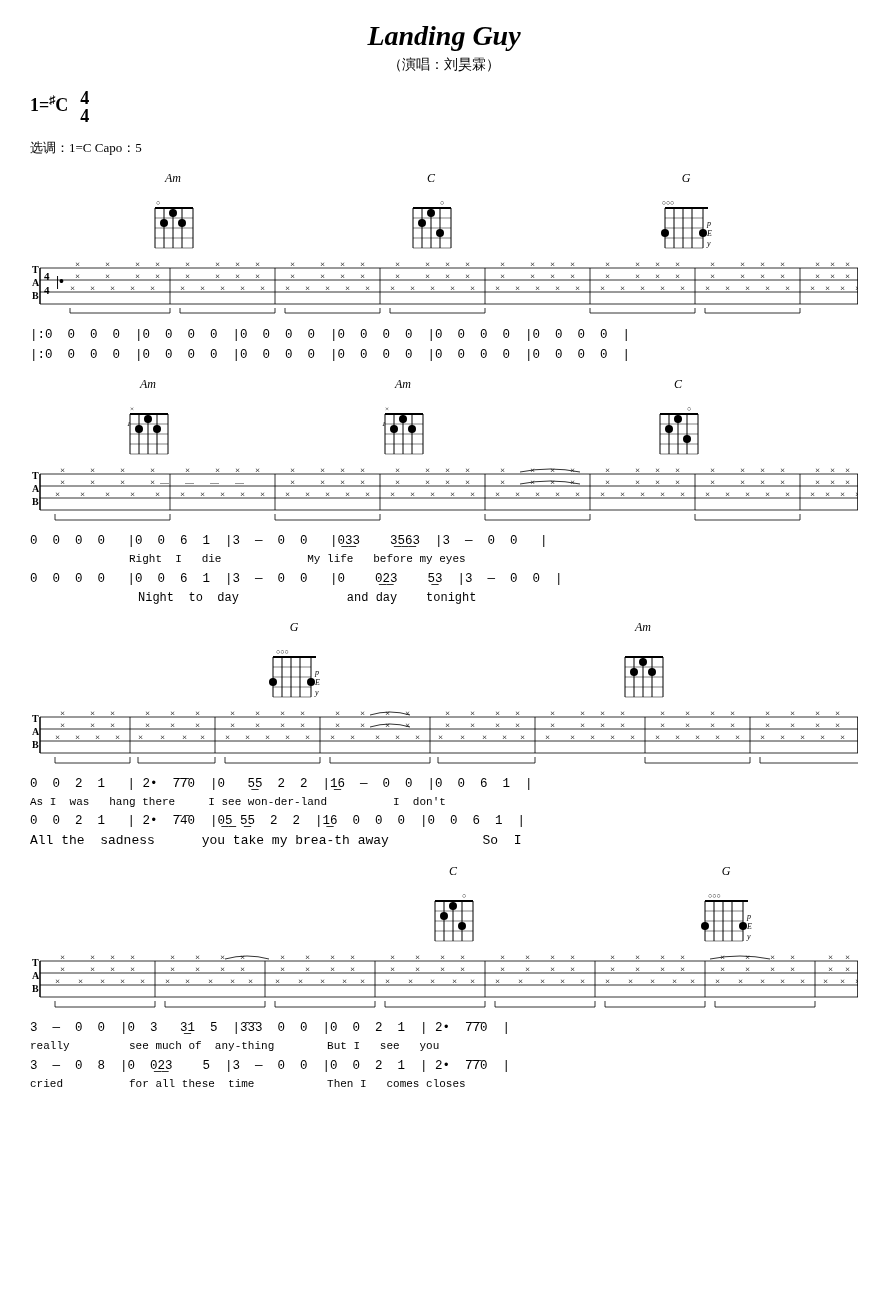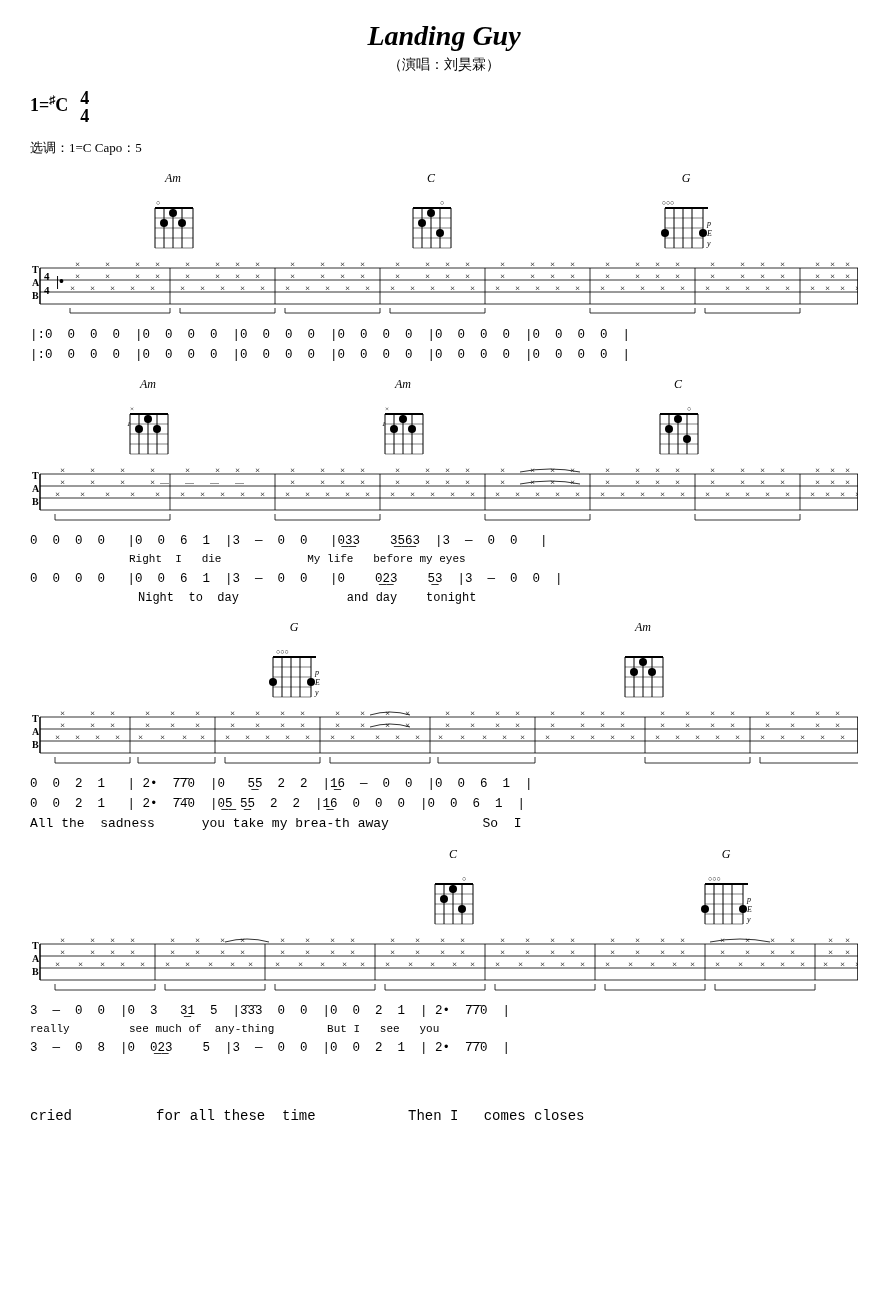--- a/index.html
+++ b/index.html
@@ -733,20 +733,21 @@
       <line x1="720" y1="56" x2="720" y2="50" stroke="black" stroke-width="0.8"></line>
       <line x1="730" y1="50" x2="730" y2="56" stroke="black" stroke-width="0.8"></line>
       <line x1="730" y1="56" x2="828" y2="56" stroke="black" stroke-width="0.8"></line>
 
       <path d="M 340 8 Q 360 2 380 8" fill="none" stroke="black" stroke-width="0.8"></path>
       <path d="M 340 20 Q 360 14 380 20" fill="none" stroke="black" stroke-width="0.8"></path>
     </svg>
 
     <div class="notation-block">
       <pre>0  0  2  1   | 2•  7̄7̄0  |0   5̲5  2  2  |1̲6  —  0  0  |0  0  6  1  |</pre>
+      <pre style="font-size:11px;">As I  was   hang there     I see won-der-land          I  don't</pre>
       <pre>0  0  2  1   | 2•  7̄4̄0  |0̲5̲ 5̲5  2  2  |1̲6  0  0  0  |0  0  6  1  |</pre>
       <pre style="font-size:13px;">All the  sadness      you take my brea-th away            So  I</pre>
     </div>
   </div>
 
   <div class="section-block">
     <div class="chord-row-container">
 
       <div class="chord-pos" style="left:400px;">
         <div class="chord-title">C</div>
@@ -934,17 +935,17 @@
       <line x1="785" y1="56" x2="785" y2="50" stroke="black" stroke-width="0.8"></line>
 
       <path d="M 195 8 Q 217 2 239 8" fill="none" stroke="black" stroke-width="0.8"></path>
       <path d="M 680 8 Q 710 2 740 8" fill="none" stroke="black" stroke-width="0.8"></path>
     </svg>
 
     <div class="notation-block">
       <pre>3  —  0  0  |0  3   3̲1  5  |3̄3̄3  0  0  |0  0  2  1  | 2•  7̄7̄0  |</pre>
       <pre style="font-size:11px;">really         see much of  any-thing        But I   see   you</pre>
       <pre>3  —  0  8  |0  0̲2̲3    5  |3  —  0  0  |0  0  2  1  | 2•  7̄7̄0  |</pre>
-      <pre style="font-size:14px;margin-top:47px;">cried          for all these  time           Then I   comes closes</pre>
+      <pre style="font-size:11px;">cried          for all these  time           Then I   comes closes</pre>
     </div>
   </div>
 
 </div>
 
 </body></html>

